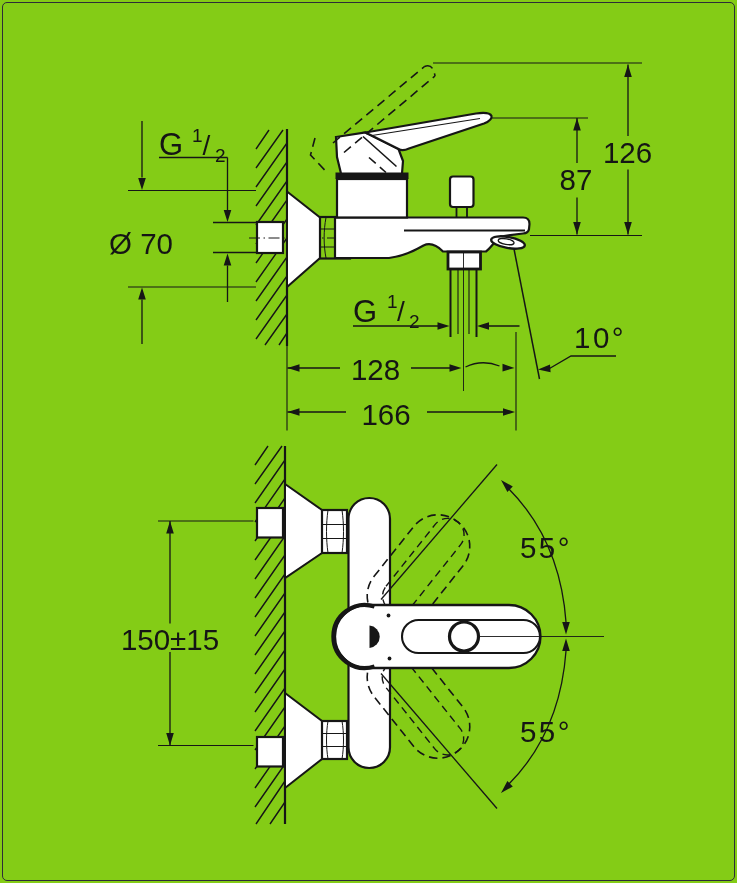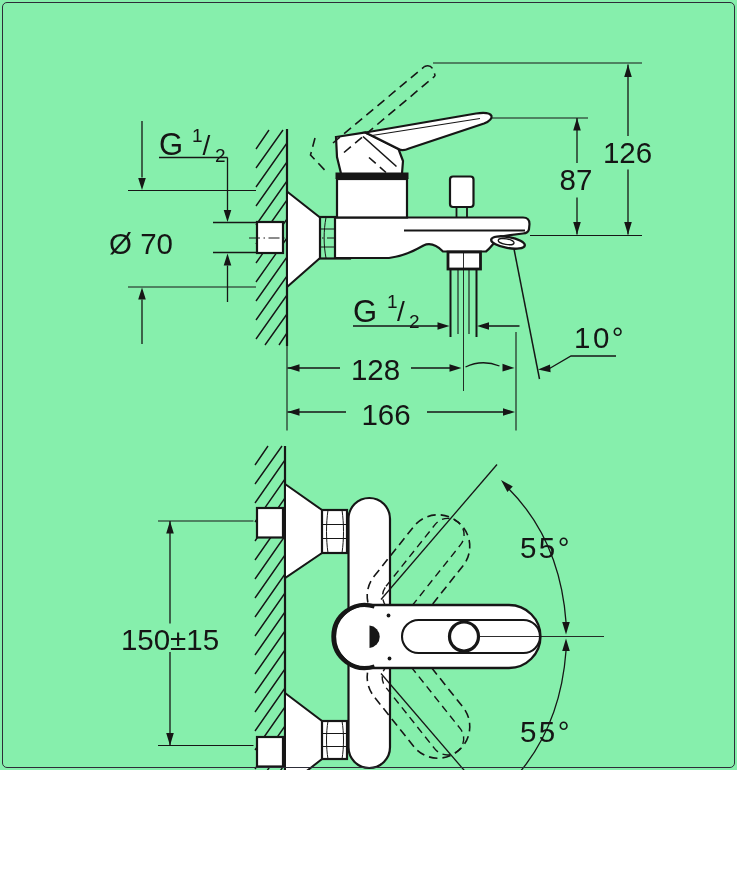--- a/index.html
+++ b/index.html
@@ -1,16 +1,16 @@
 <!DOCTYPE html>
 <html><head>
 <meta charset="utf-8">
 <style>
   html,body{margin:0;padding:0;background:#ffffff;}
-  .stage{position:relative;width:737px;height:770px;background:#86efac;overflow:hidden;
+  .stage{position:relative;width:737px;height:883px;background:#84cc16;overflow:hidden;
          font-family:"Liberation Sans",sans-serif;}
   .frame{position:absolute;inset:2px;border:1.5px solid #2d2d38;border-radius:5px;pointer-events:none;}
   svg{position:absolute;left:0;top:0;}
   svg text{font-family:"Liberation Sans",sans-serif;fill:#151515;}
   .dim{font-size:29.5px;}
   .big{font-size:31px;}
   .small{font-size:19px;}
   .slash{font-size:28px;}
   .deg{letter-spacing:2.5px;}
   .ln{stroke:#161616;fill:none;}

